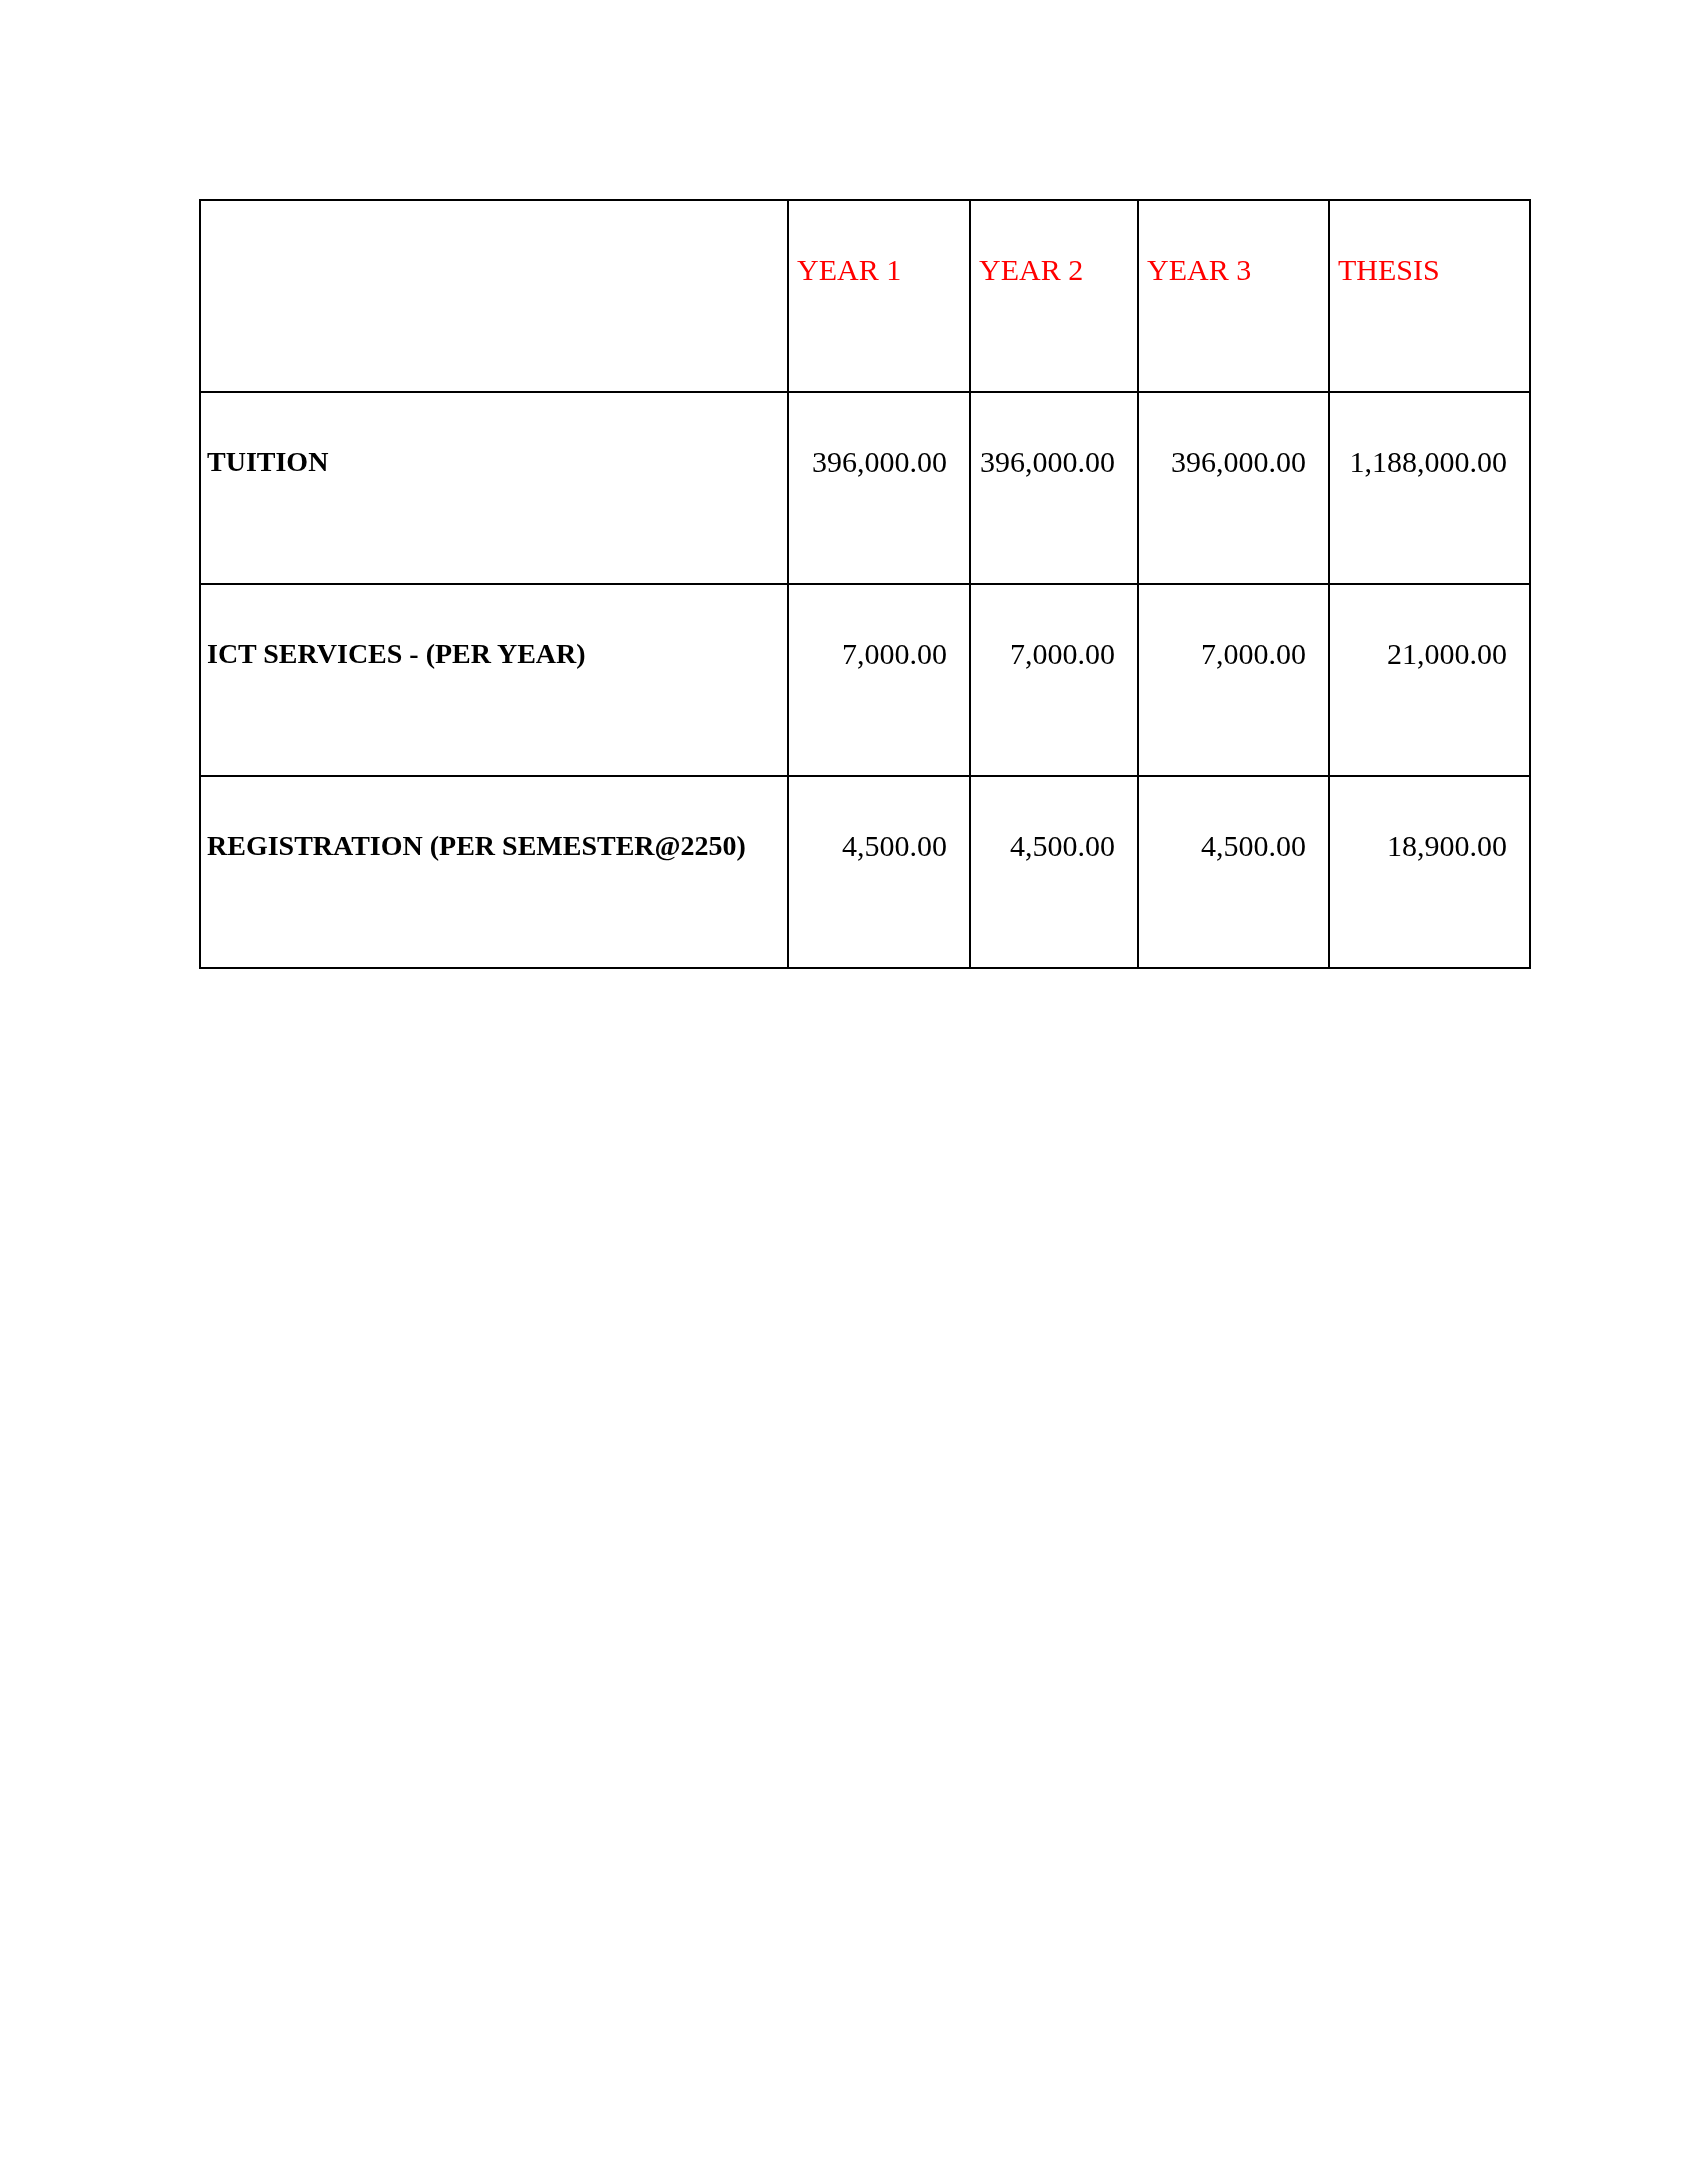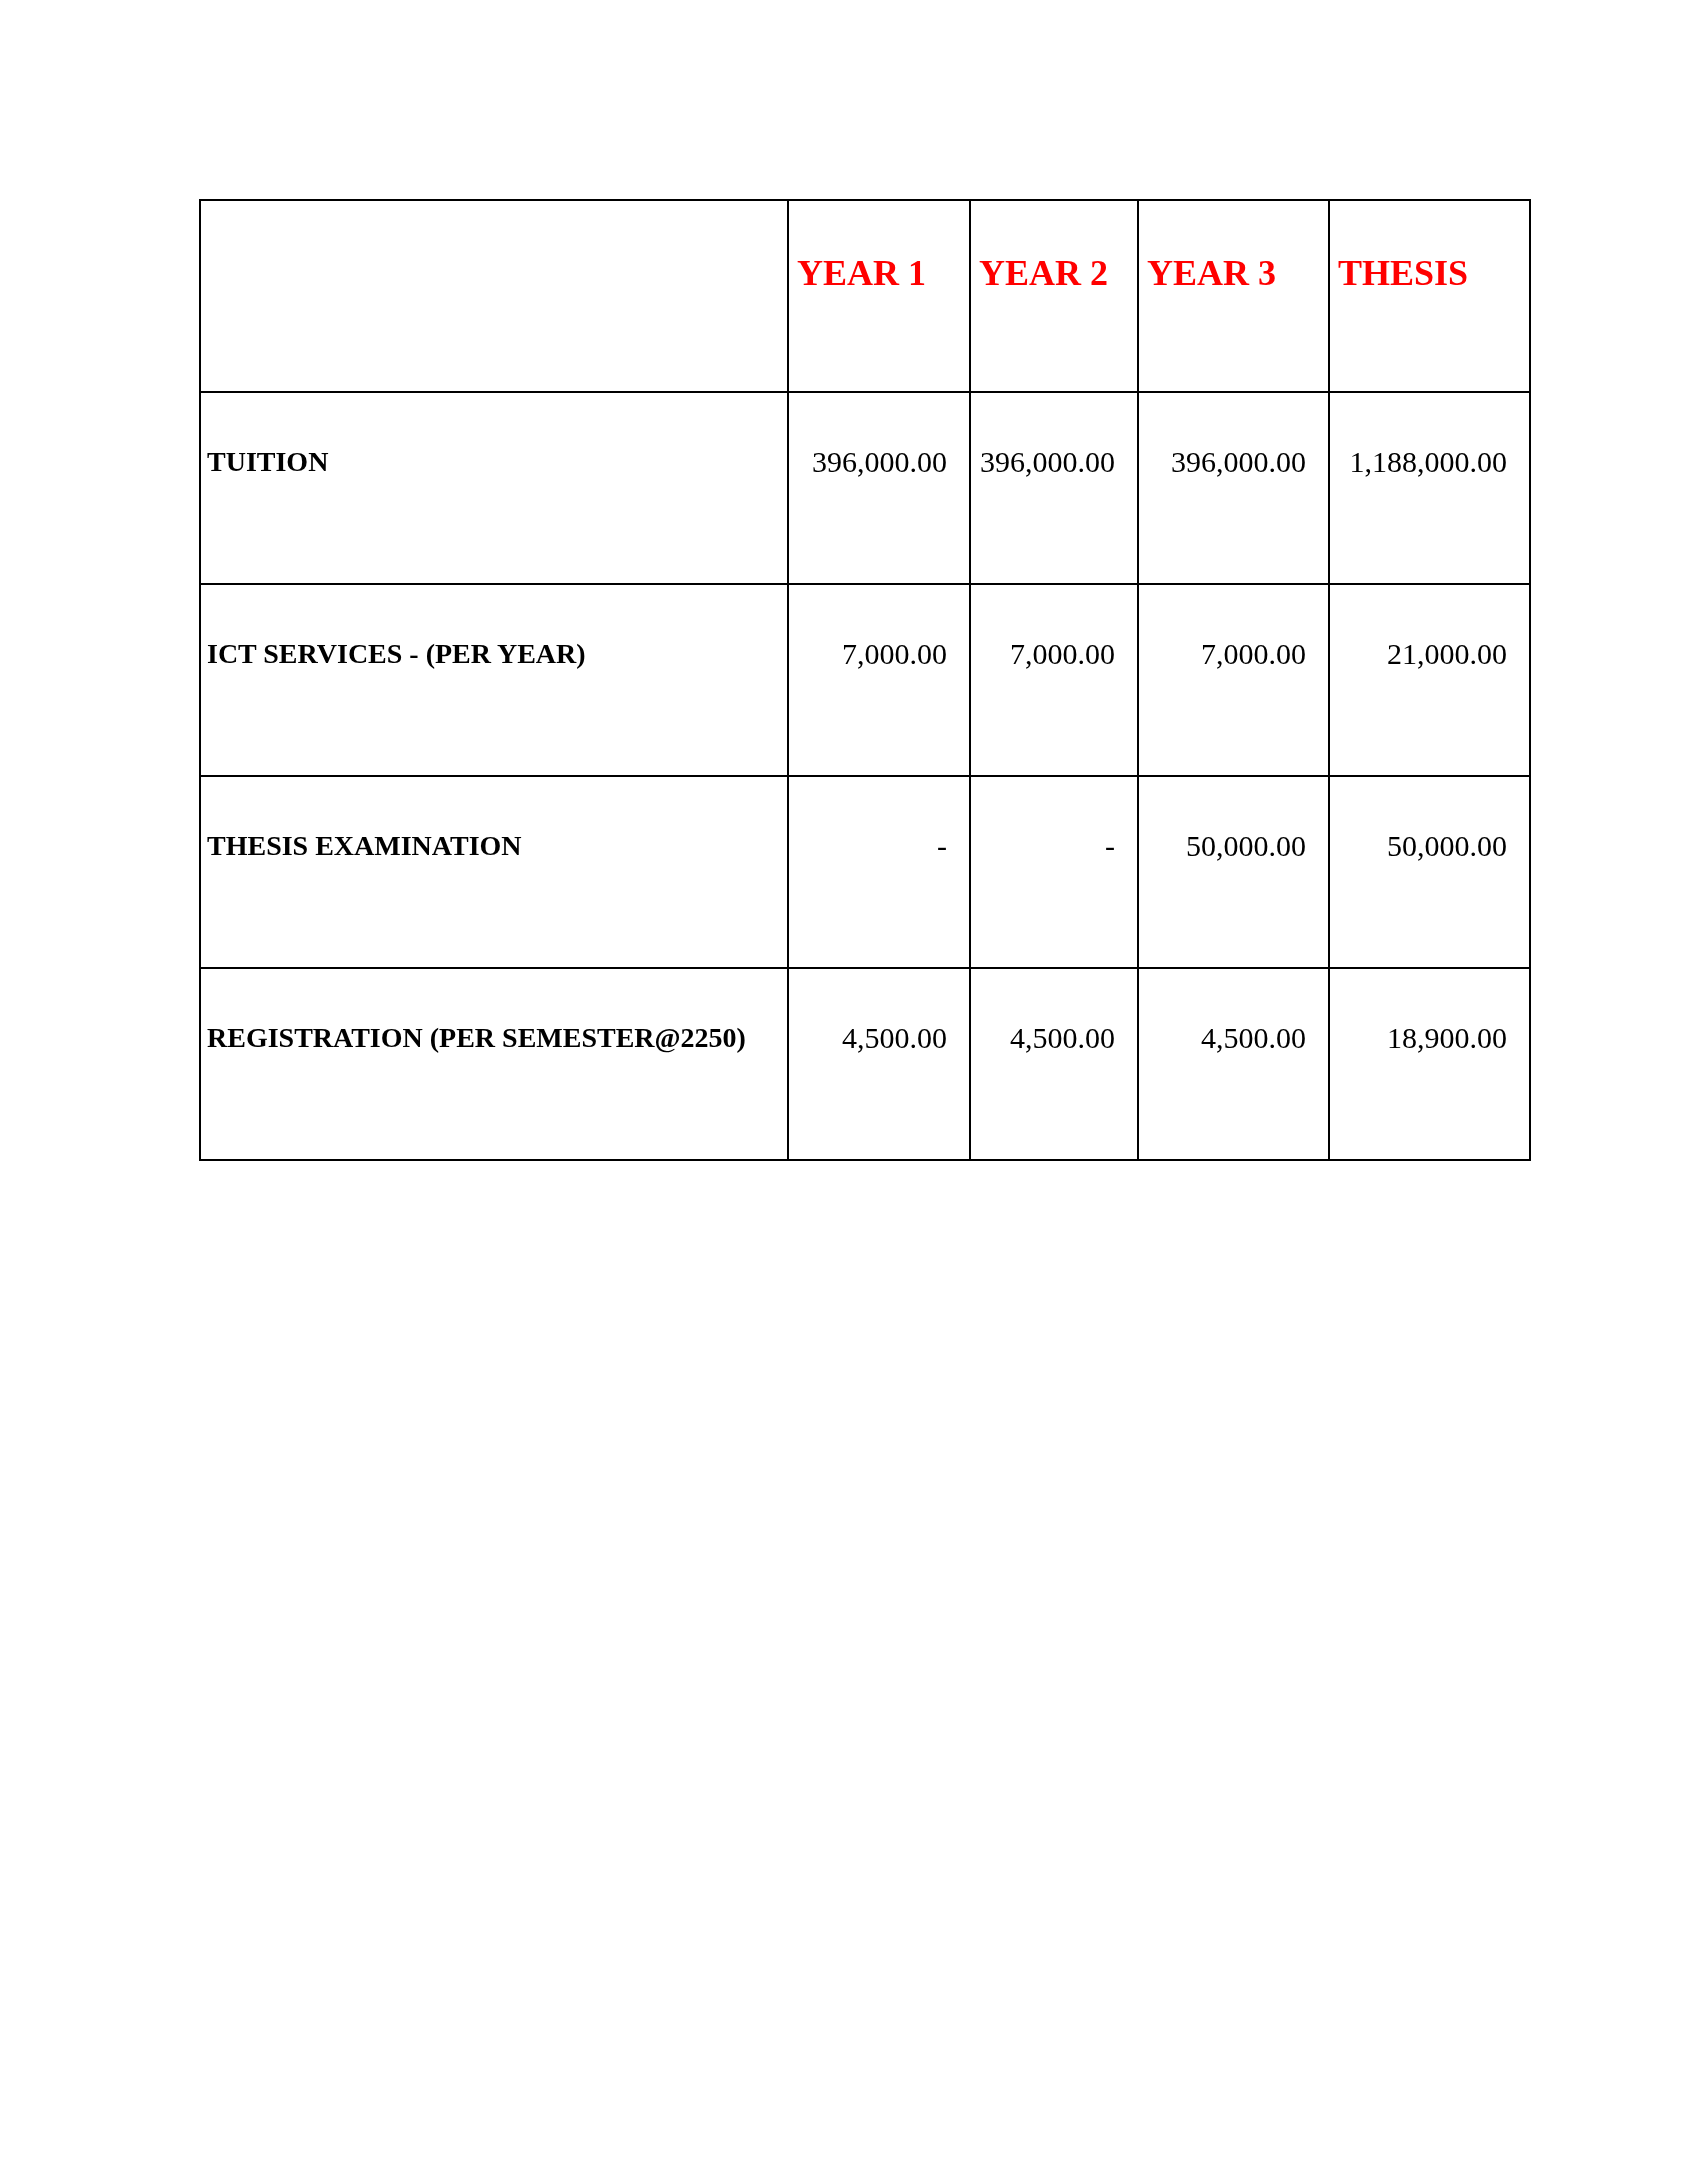--- a/index.html
+++ b/index.html
@@ -26,22 +26,22 @@
   table.fee-table tr { height: 192px; }
   table.fee-table th,
   table.fee-table td {
     border: 2px solid var(--border-color);
     vertical-align: top;
     line-height: 1.2;
     overflow: hidden;
   }
   th.year-header {
     color: var(--header-color);
-    font-weight: bold;
-    font-size: 36px;
+    font-weight: normal;
+    font-size: 30px;
     text-align: left;
     padding: 51px 0 0 8px;
   }
   th.corner-header { padding: 0; }
   td.label-cell {
     font-weight: bold;
     font-size: 28px;
     text-align: left;
     padding: 52px 2px 0 6px;
     white-space: nowrap;
@@ -85,27 +85,20 @@
     </tr>
 
     <tr>
       <td class="label-cell">ICT SERVICES - (PER YEAR)</td>
       <td class="amount-cell">7,000.00</td>
       <td class="amount-cell">7,000.00</td>
       <td class="amount-cell">7,000.00</td>
       <td class="amount-cell">21,000.00</td>
     </tr>
 
-    <tr>
-      <td class="label-cell">THESIS EXAMINATION</td>
-      <td class="amount-cell">-</td>
-      <td class="amount-cell">-</td>
-      <td class="amount-cell">50,000.00</td>
-      <td class="amount-cell">50,000.00</td>
-    </tr>
 
     <tr>
       <td class="label-cell">REGISTRATION (PER SEMESTER@2250)</td>
       <td class="amount-cell">4,500.00</td>
       <td class="amount-cell">4,500.00</td>
       <td class="amount-cell">4,500.00</td>
       <td class="amount-cell">18,900.00</td>
     </tr>
 
 

